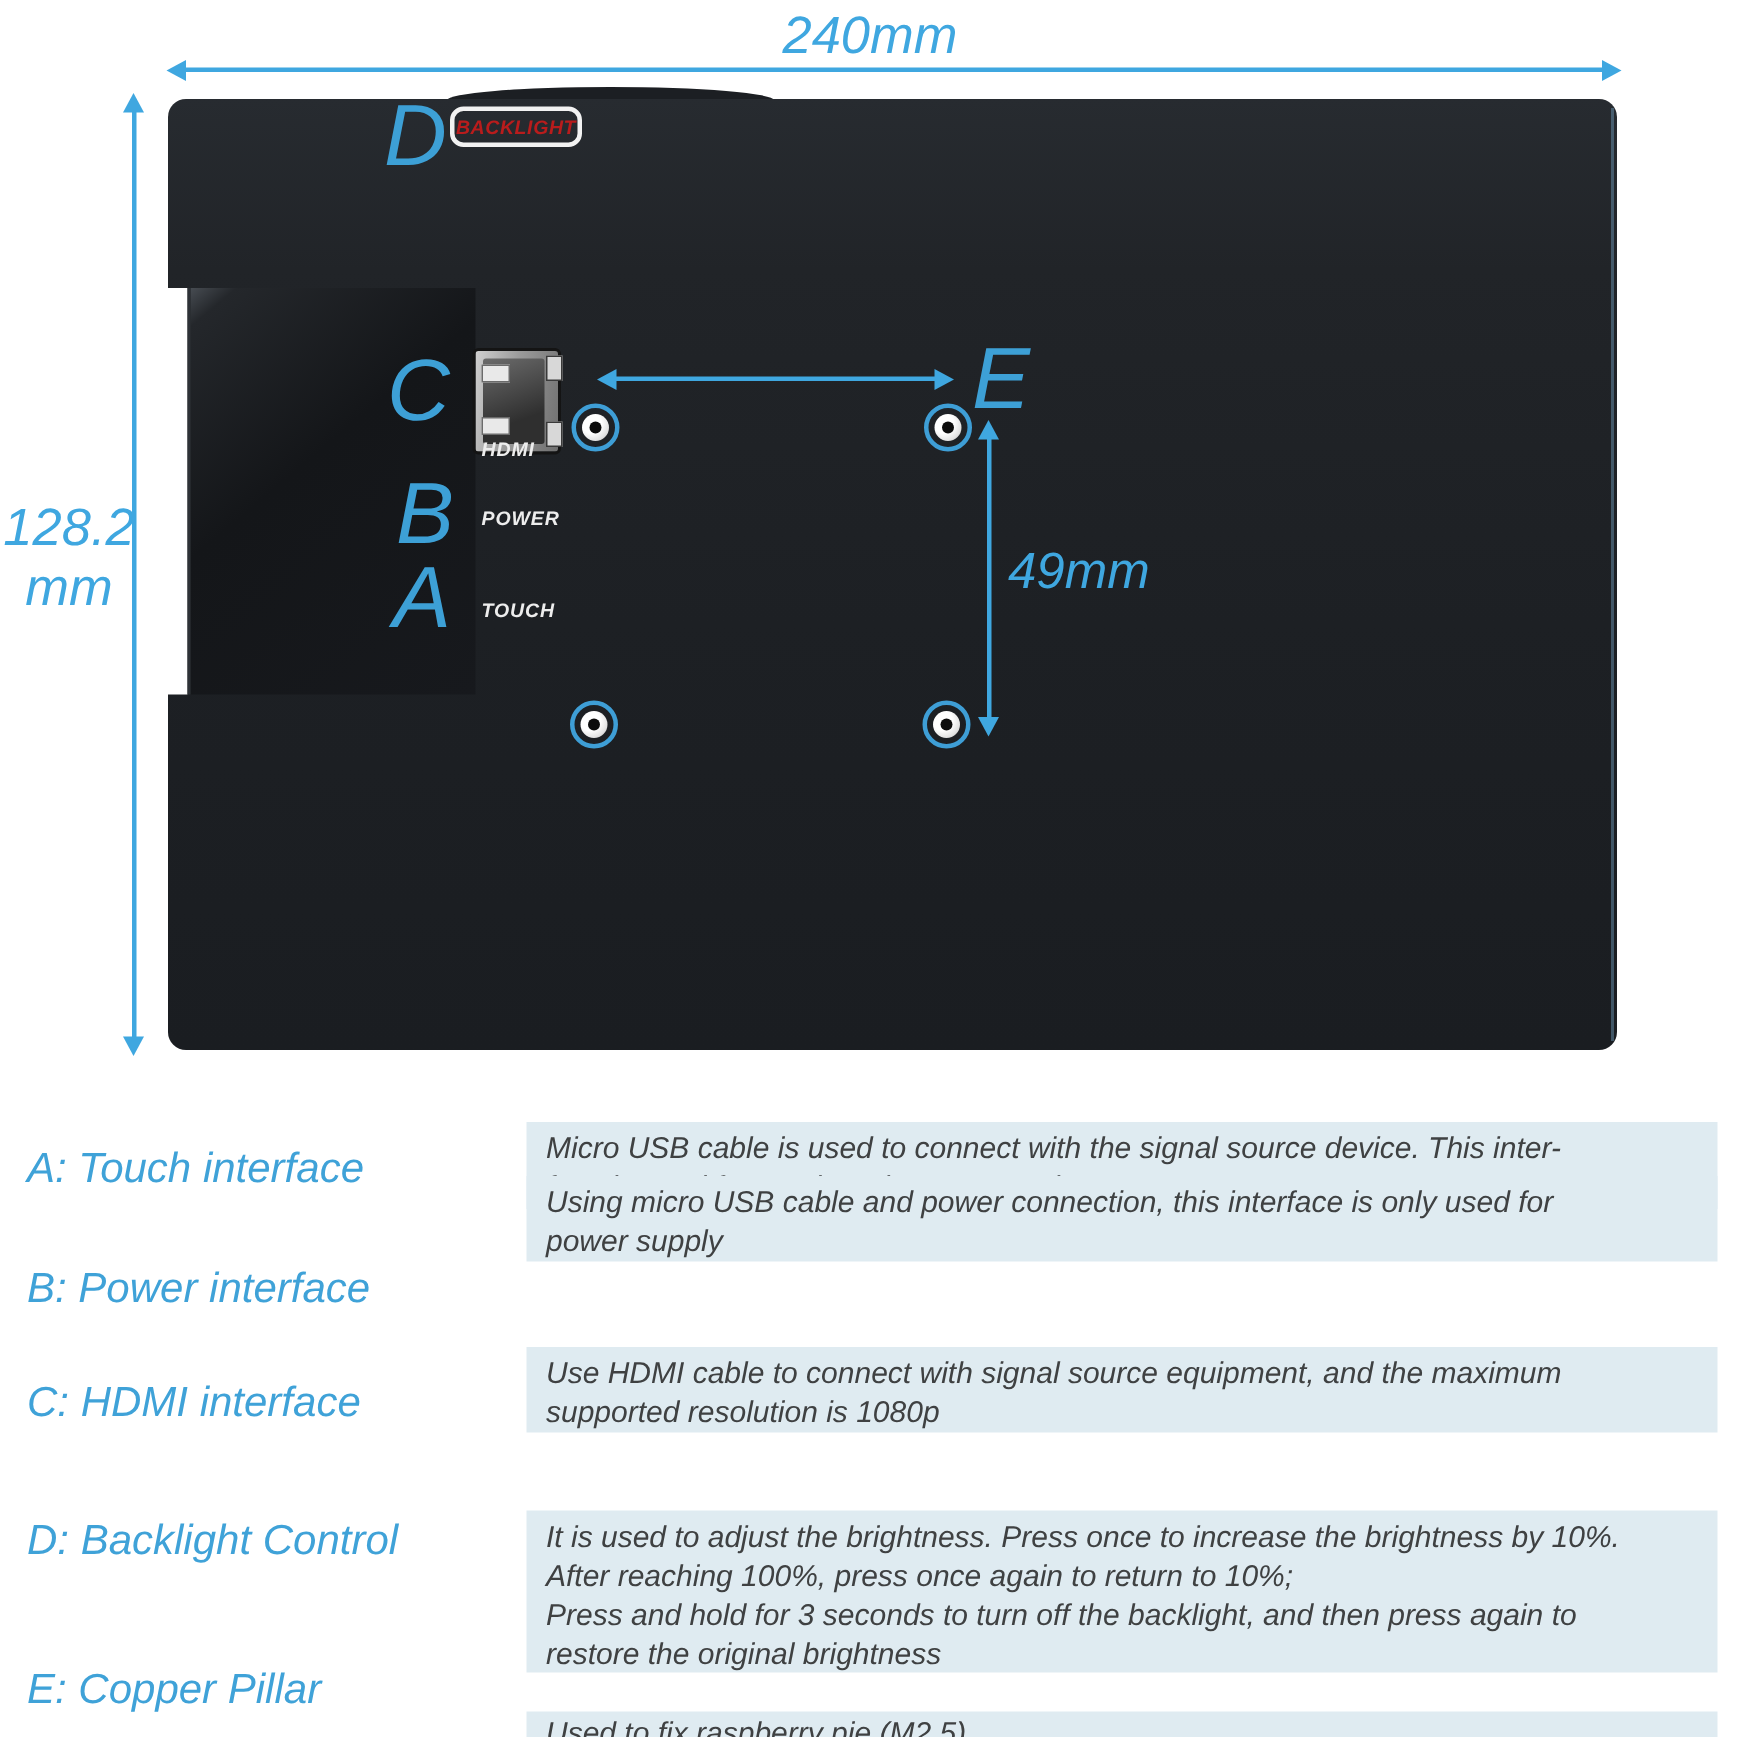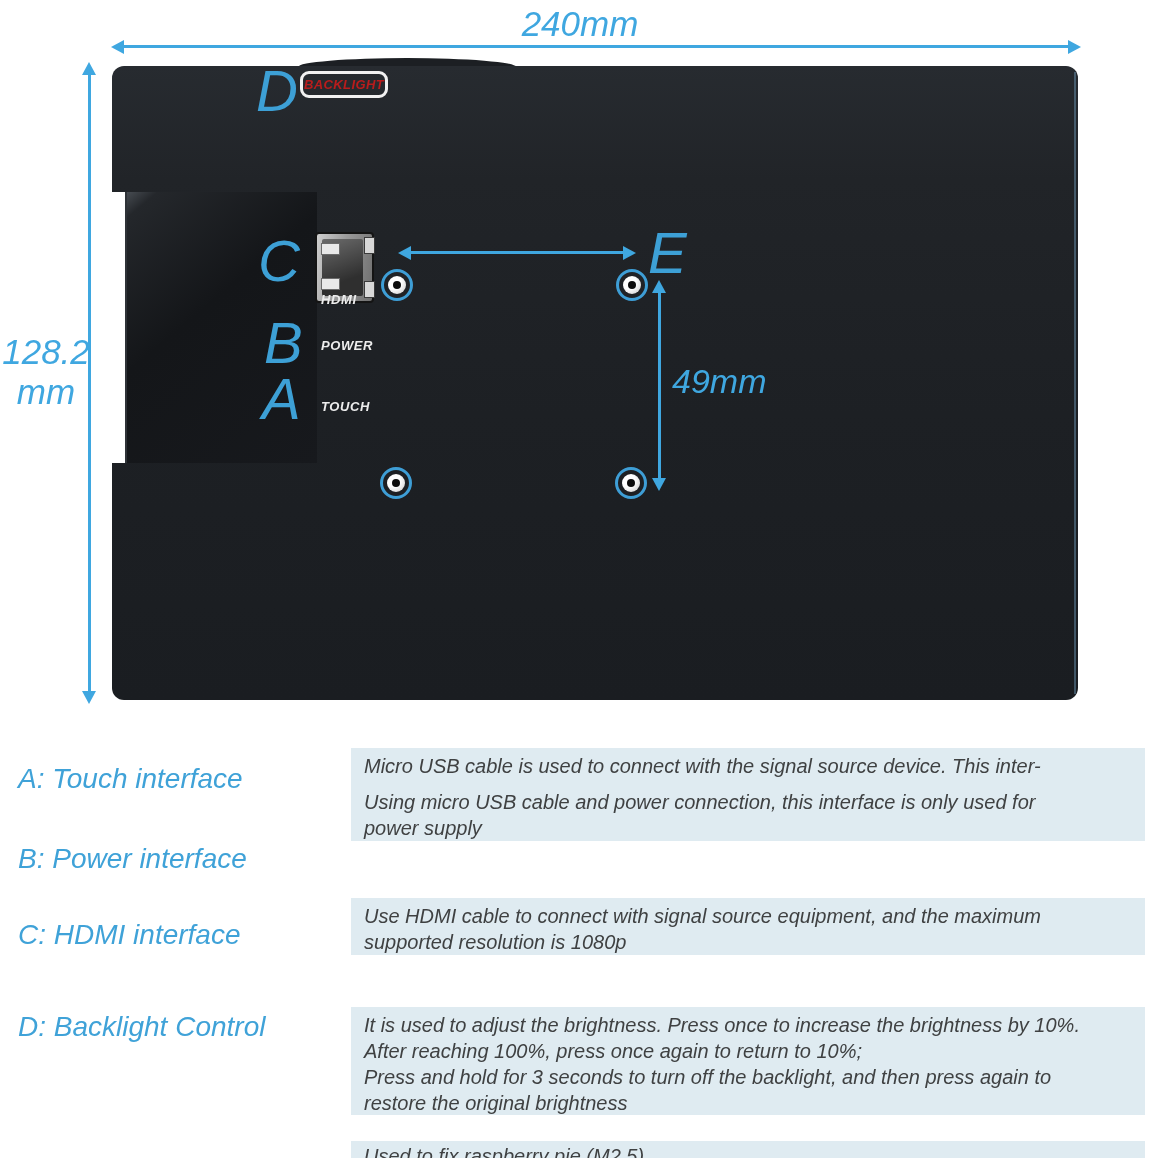--- a/index.html
+++ b/index.html
@@ -129,15 +129,16 @@
   <div class="abs legend-label" style="left:18px;top:919px;">C: HDMI interface</div>
   <div class="abs legend-box" style="top:898px;height:57px;">Use HDMI cable to connect with signal source equipment, and the maximum
 supported resolution is 1080p</div>
 
   <div class="abs legend-label" style="left:18px;top:1011px;text-align:center;">D: Backlight Control</div>
   <div class="abs legend-box" style="top:985px;height:108px;margin-top:22px;">It is used to adjust the brightness. Press once to increase the brightness by 10%.
 After reaching 100%, press once again to return to 10%;
 Press and hold for 3 seconds to turn off the backlight, and then press again to
 restore the original brightness</div>
 
+  <div class="abs legend-label" style="left:18px;top:1110px;">E: Copper Pillar</div>
   <div class="abs legend-box" style="top:1113px;height:31px;padding-top:2px;margin-top:28px;">Used to fix raspberry pie (M2.5)</div>
 
 </div>
 
 </body></html>

